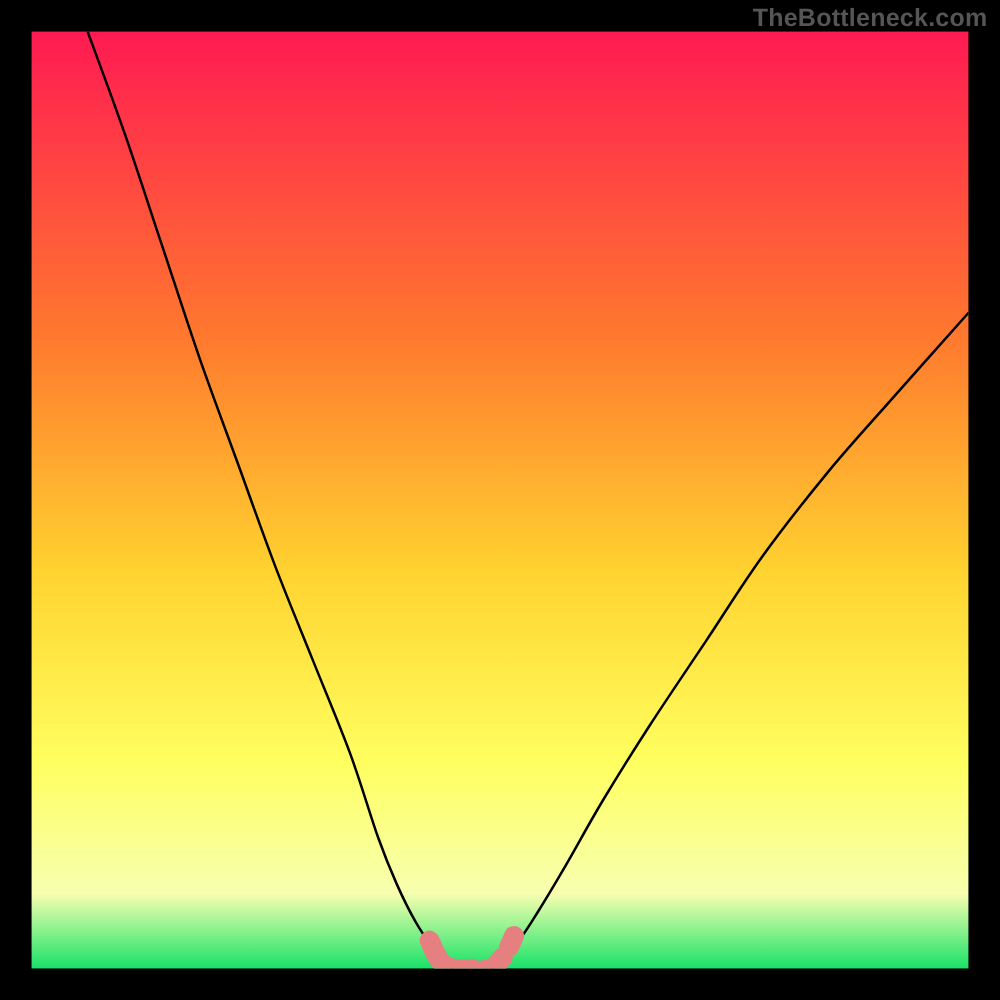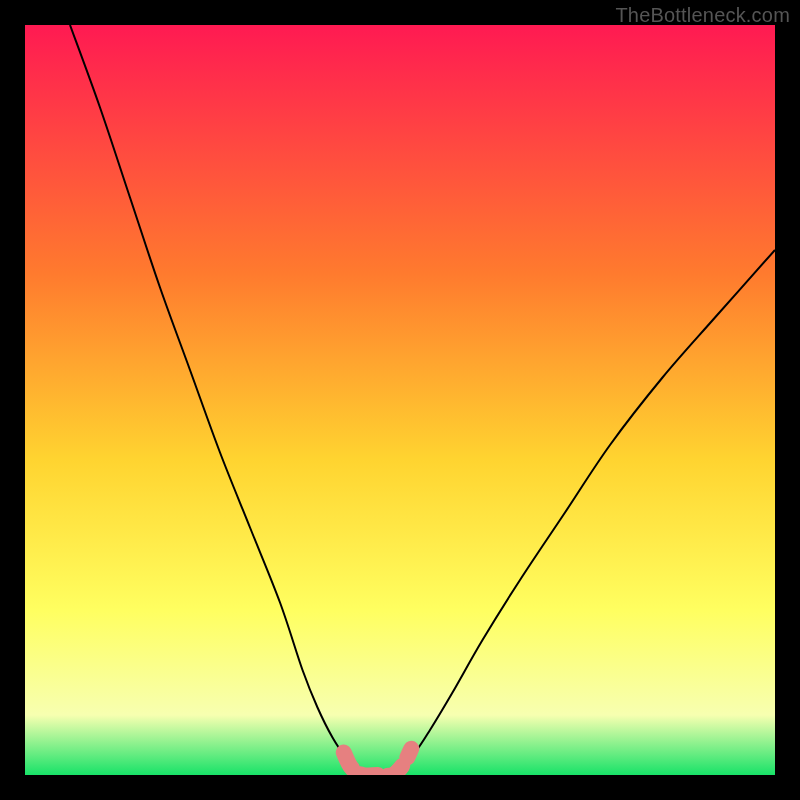--- a/index.html
+++ b/index.html
@@ -23,21 +23,21 @@
     width: 750px;
     height: 750px;
     overflow: hidden;
   }
   .watermark {
     position: absolute;
     top: 4px;
     right: 10px;
     color: #555;
     font-size: 20px;
-    font-weight: 400;
+    font-weight: 700;
     letter-spacing: 0.2px;
     z-index: 3;
   }
   svg.curves {
     position: absolute;
     inset: 0;
     z-index: 2;
   }
 </style>
 </head>

